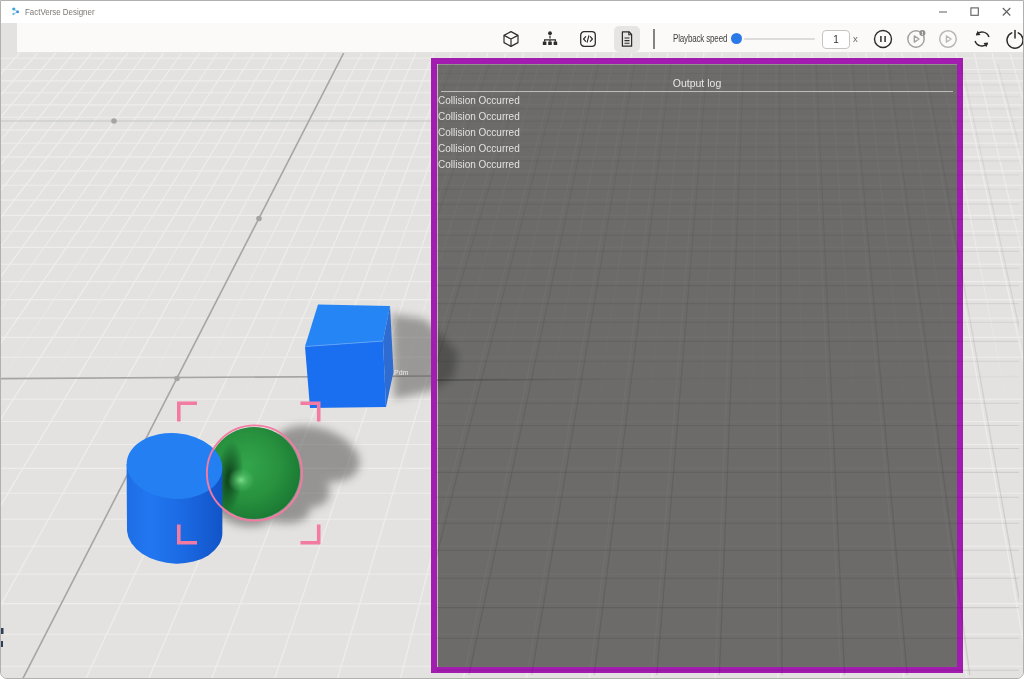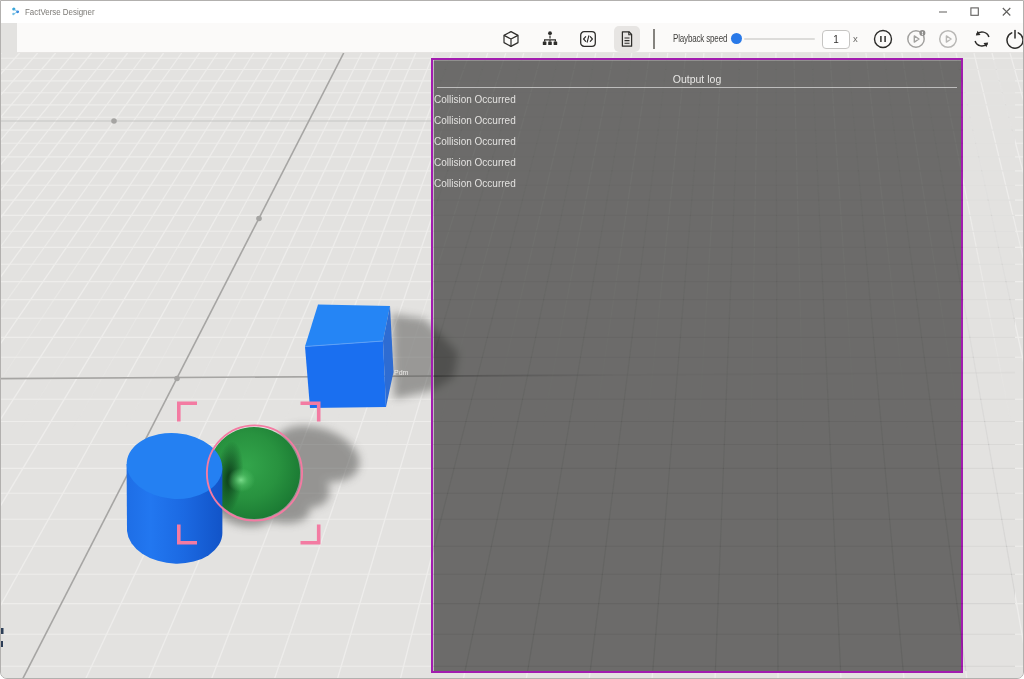--- a/index.html
+++ b/index.html
@@ -190,21 +190,21 @@
   <path d="M317.7 523.5 L317.7 541.7 L299.5 541.7"></path>
   <path d="M196 541.7 L177.8 541.7 L177.8 523.5"></path>
  </g>
  <rect x="0" y="627" width="2.5" height="6" fill="#2d3e57"></rect>
  <rect x="0" y="640" width="2" height="6" fill="#2d3e57"></rect>
  <text x="393" y="374" font-family="Liberation Sans, sans-serif" font-size="7" fill="#eceae8">Pdm</text>
 </svg>
   </div>
 
   <div style="position:absolute;left:430px;top:5px;width:532px;height:615px;box-sizing:border-box;
-       border:2px solid #a21caf;background:rgba(38,38,36,0.63);box-shadow:inset 1px 0 0 rgba(255,255,255,0.55),inset 0 1px 0 rgba(255,255,255,0.25)">
+       border:6px solid #a21caf;background:rgba(38,38,36,0.63);box-shadow:inset 1px 0 0 rgba(255,255,255,0.55),inset 0 1px 0 rgba(255,255,255,0.25)">
     <svg width="582" height="611" style="position:absolute;left:0;top:0">
           <defs>
             <linearGradient id="majf" gradientUnits="userSpaceOnUse" x1="432" y1="0" x2="620" y2="0">
               <stop offset="0" stop-color="#000" stop-opacity="0.30"></stop>
               <stop offset="1" stop-color="#000" stop-opacity="0.03"></stop>
             </linearGradient>
             <linearGradient id="fade" x1="0" y1="0" x2="0" y2="1">
               <stop offset="0" stop-color="#fff" stop-opacity="0.35"></stop>
               <stop offset="0.55" stop-color="#fff" stop-opacity="0.8"></stop>
               <stop offset="1" stop-color="#fff"></stop>
@@ -272,21 +272,21 @@
             <line x1="882.9" y1="52" x2="966.0" y2="679" stroke="rgba(0,0,0,0.10)" stroke-width="1.3"></line>
             <line x1="918.9" y1="52" x2="1029.0" y2="679" stroke="rgba(0,0,0,0.10)" stroke-width="1.3"></line>
             <line x1="955.0" y1="52" x2="1092.0" y2="679" stroke="rgba(0,0,0,0.10)" stroke-width="1.3"></line>
             <line x1="991.0" y1="52" x2="1155.0" y2="679" stroke="rgba(0,0,0,0.10)" stroke-width="1.3"></line>
             <line x1="1027.0" y1="52" x2="1218.0" y2="679" stroke="rgba(0,0,0,0.10)" stroke-width="1.3"></line>
             <line x1="432" y1="375.1" x2="1024" y2="371.6" stroke="url(#majf)" stroke-width="1.6"></line>
           </g>
         </svg>
     <div class="t" style="left:0;width:100%;text-align:center;top:13px;font-size:10.5px;color:#e8e7e5">Output log</div>
     <div style="position:absolute;left:4px;right:4px;top:27px;height:1px;background:rgba(255,255,255,0.55)"></div>
-    <div class="t" style="left:1px;top:29px;font-size:10px;line-height:21px;color:#e2e1df">
+    <div class="t" style="left:1px;top:29px;font-size:10px;line-height:16px;color:#e2e1df">
       Collision Occurred<br>Collision Occurred<br>Collision Occurred<br>Collision Occurred<br>Collision Occurred</div>
   </div>
  </div>
  <div id="titlebar">
   <svg style="position:absolute;left:9px;top:5px" width="11" height="11" viewBox="0 0 11 11">
     <circle cx="3.8" cy="3" r="1.6" fill="#35a4d8"></circle>
         <circle cx="7.6" cy="5.8" r="1.4" fill="#2a7de0"></circle>
     <circle cx="3.4" cy="8" r="1.2" fill="#7fc5e8"></circle>
         <path d="M3.8 3 L7.6 5.8 L3.4 8" stroke="#5ab2dd" stroke-width="0.7" fill="none"></path>
   </svg>

